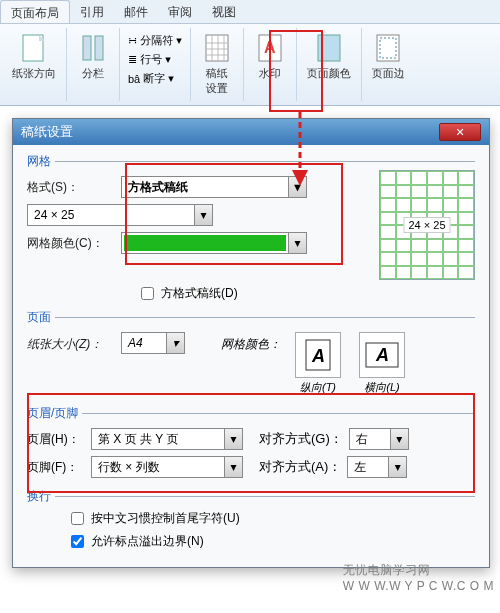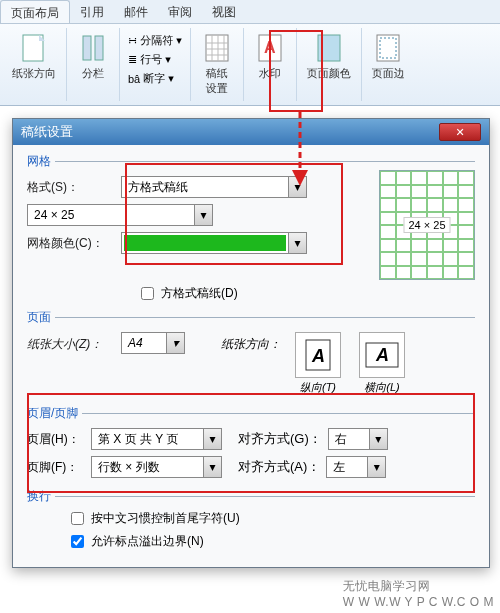--- a/index.html
+++ b/index.html
@@ -32,24 +32,24 @@
   .grid-preview { border:1px solid #8aa; width:96px; height:110px; background:#fff; display:flex; flex-direction:column; position:relative; }
   .grid-cells { flex:1; display:grid; grid-template-columns:repeat(6,1fr); grid-template-rows:repeat(8,1fr); }
   .grid-cells div { border:1px solid #8c8; }
   .grid-label { position:absolute; top:50%; left:50%; transform:translate(-50%,-50%); background:#fff; padding:1px 4px; font-size:11px; border:1px solid #ccc; }
   .check { display:flex; align-items:center; gap:4px; font-size:12px; margin:4px 0 2px 110px;}
   .check input { width:13px; height:13px; }
   .orient-btn { border:1px solid #aaa; background:#fff; width:46px; height:46px; display:flex; align-items:center; justify-content:center; margin-bottom:2px; cursor:pointer; }
   .orient-wrap { display:flex; flex-direction:column; align-items:center; font-size:11px; }
   .hf-row { display:flex; align-items:center; gap:6px; margin:6px 0; }
   .hf-lbl { width:58px; font-size:12px; }
-  .hf-combo { width:131px;align-items:center; }
+  .hf-combo { width:152px;align-items:center; }
   .al-lbl { font-size:13px; margin-left:10px; }
   .al-combo { width:60px; }
-  .watermark { position:absolute; right:6px; bottom:4px; font-size:12px; color:#808080; font-family:Arial; letter-spacing:0.5px; z-index:100; }
+  .watermark { position:absolute; right:6px; bottom:20px; font-size:12px; color:#808080; font-family:Arial; letter-spacing:0.5px; z-index:100; }
 </style>
 </head>
 <body>
 
 <div class="ribbon-tabs">
   <div class="ribbon-tab active">页面布局</div>
   <div class="ribbon-tab">引用</div>
   <div class="ribbon-tab">邮件</div>
   <div class="ribbon-tab">审阅</div>
   <div class="ribbon-tab">视图</div>
@@ -161,21 +161,21 @@
     <span class="dlg-close">✕</span>
   </div>
   <div class="dlg-body">
 
     <div class="fieldset">
       <span class="fieldset-label">网格</span>
       <div style="display:flex; gap:14px;">
         <div style="flex:1;">
           <div class="row">
             <span class="lbl">格式(S)：</span>
-            <div class="combo" style="width:186px;">
+            <div class="combo" style="width:186px;font-weight:bold;">
               <span class="combo-text">方格式稿纸</span>
               <span class="combo-btn">▾</span>
             </div>
           </div>
           <div class="row">
             <div class="combo" style="width:186px;">
               <span class="combo-text">24 × 25</span>
               <span class="combo-btn">▾</span>
             </div>
           </div>
@@ -250,21 +250,21 @@
     <div class="red-box" style="left:112px; top:44px; width:218px; height:102px;"></div>
 
     <div class="fieldset">
       <span class="fieldset-label">页面</span>
       <div class="row" style="align-items:flex-start;font-style:italic;">
         <span class="lbl" style="padding-top:4px;">纸张大小(Z)：</span>
         <div class="combo" style="width:64px;">
           <span class="combo-text">A4</span>
           <span class="combo-btn">▾</span>
         </div>
-        <span style="margin-left:30px; padding-top:4px;">纸张方向：</span>
+        <span style="margin-left:30px; padding-top:4px;">网格颜色：</span>
         <div style="display:flex; gap:18px; margin-left:8px;">
           <div class="orient-wrap">
             <div class="orient-btn">
                 <svg width="28" height="34">
                   <rect x="2" y="2" width="24" height="30" fill="#fff" stroke="#333"></rect>
                   <text x="8" y="24" font-size="18" font-weight="bold">A</text>
                 </svg>
               </div>
             <span>纵向(T)</span>
           </div>

